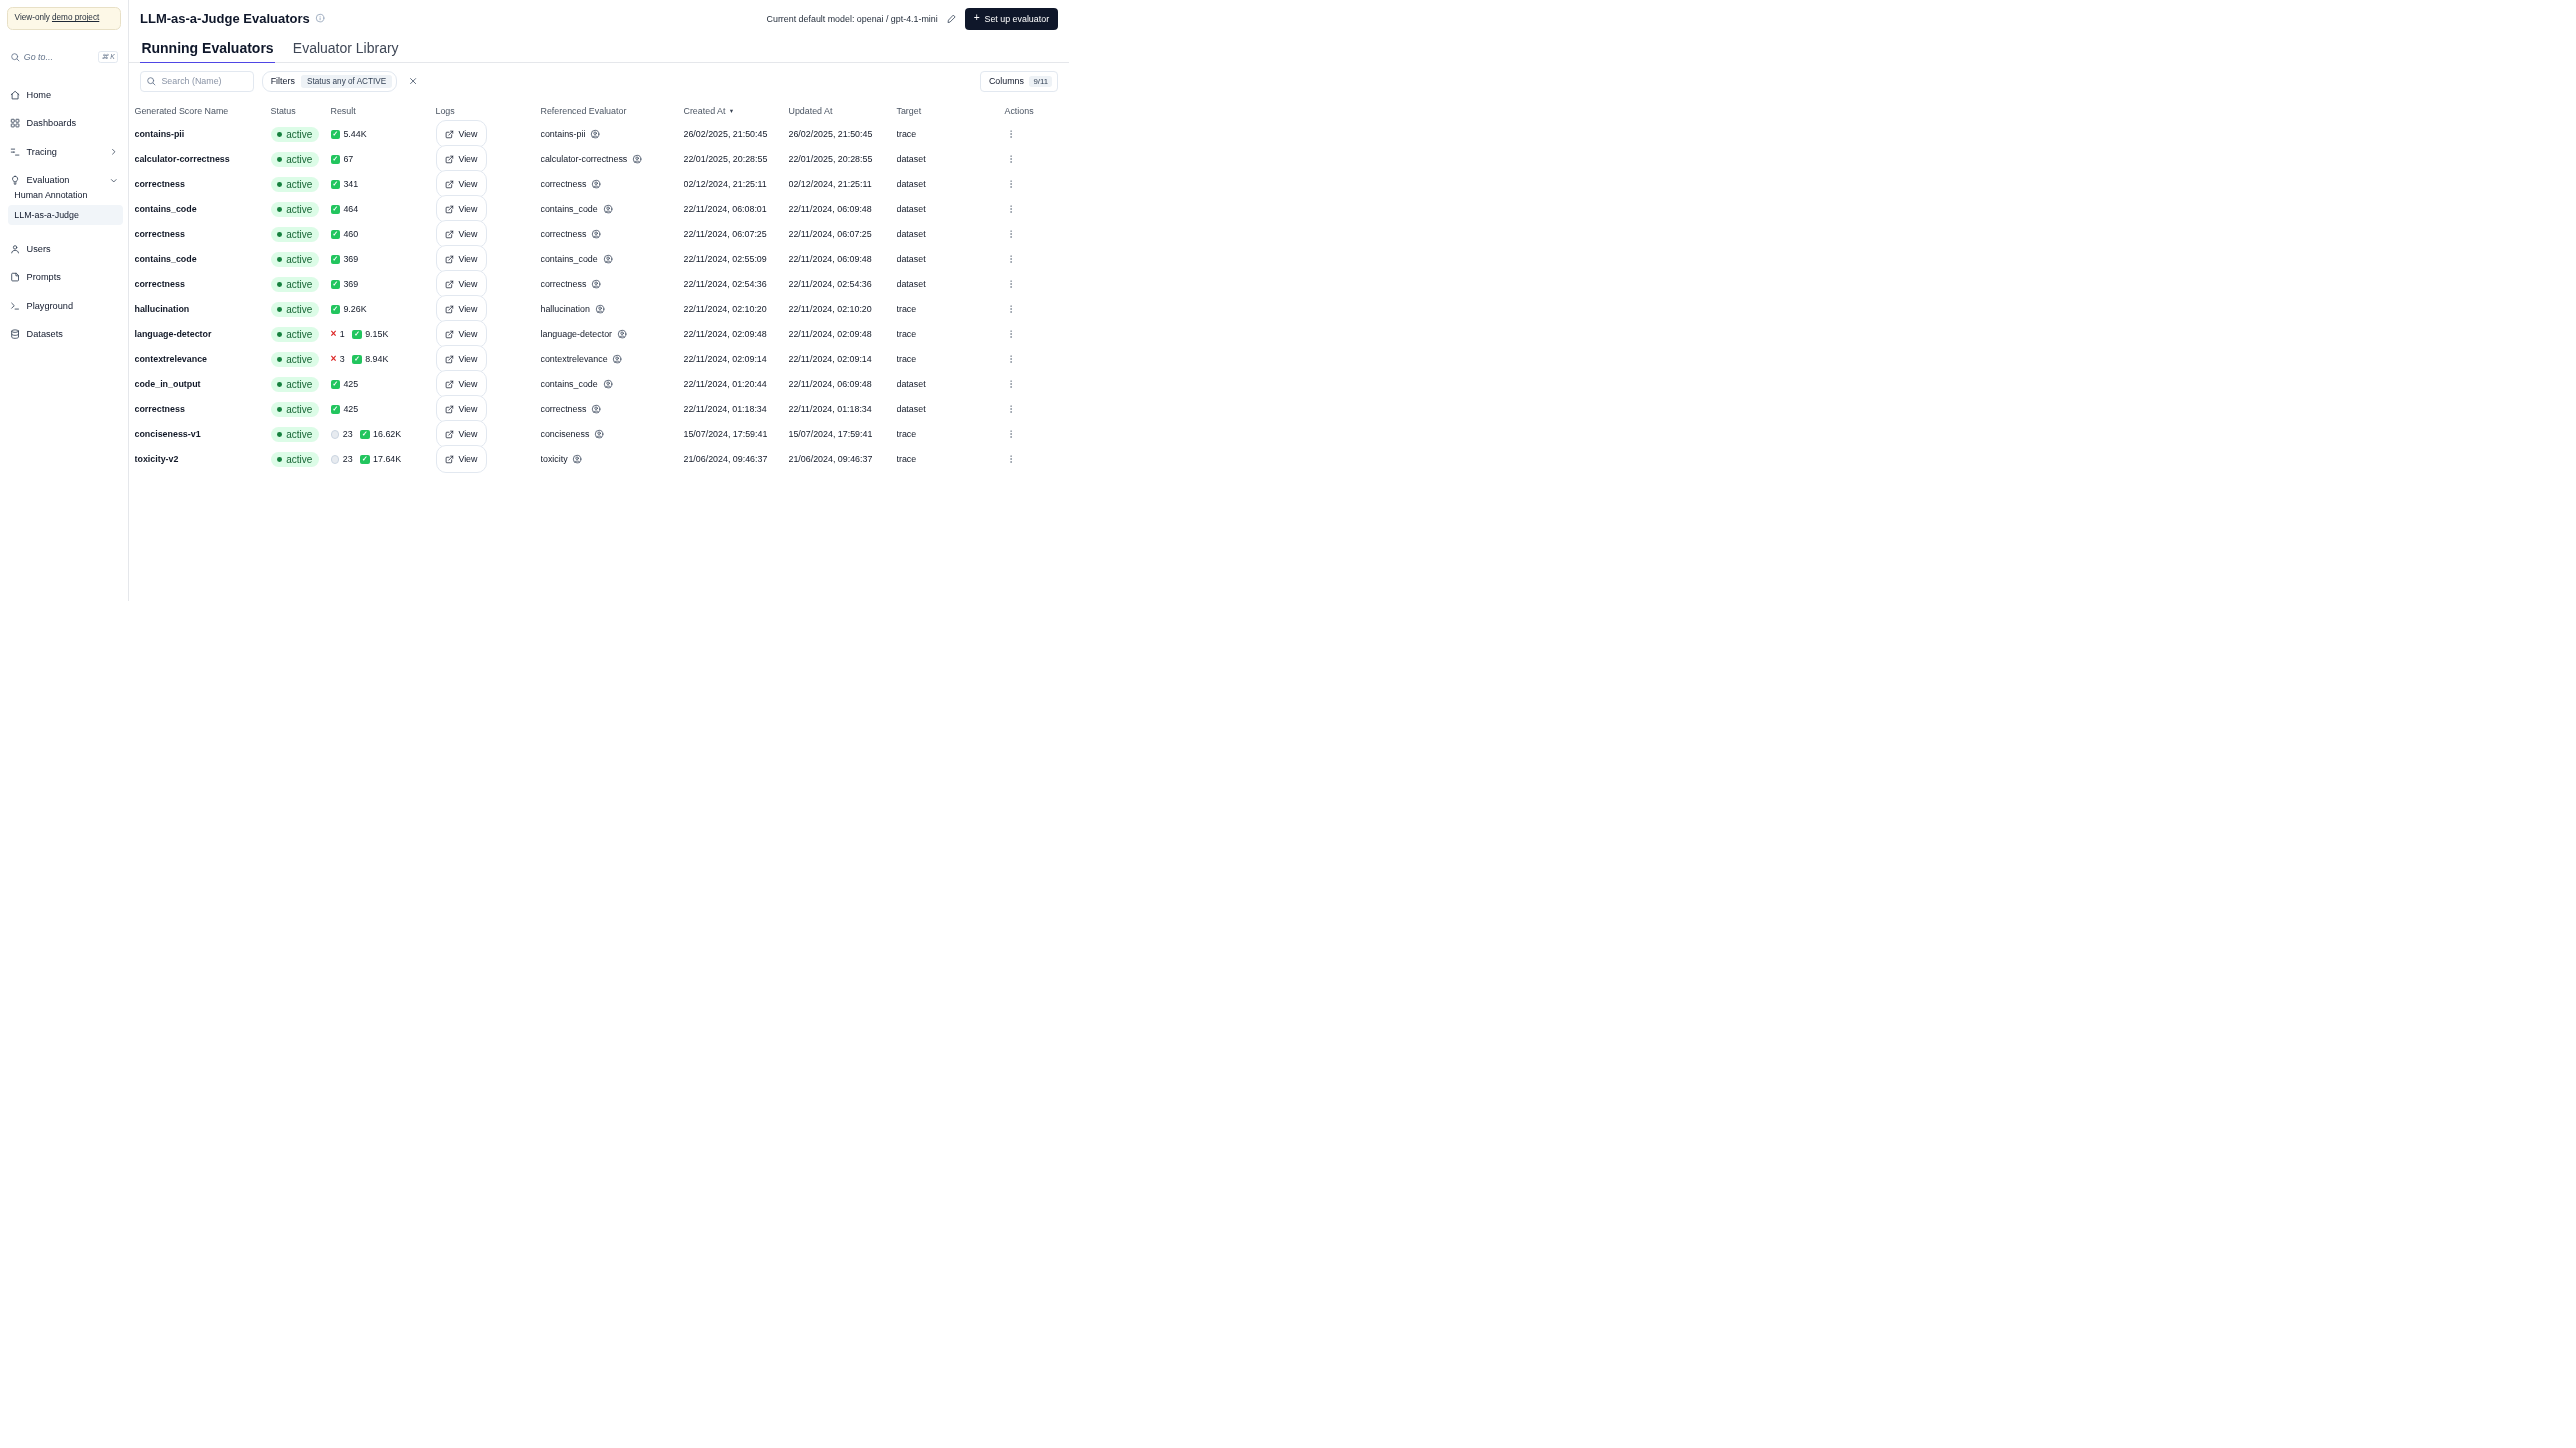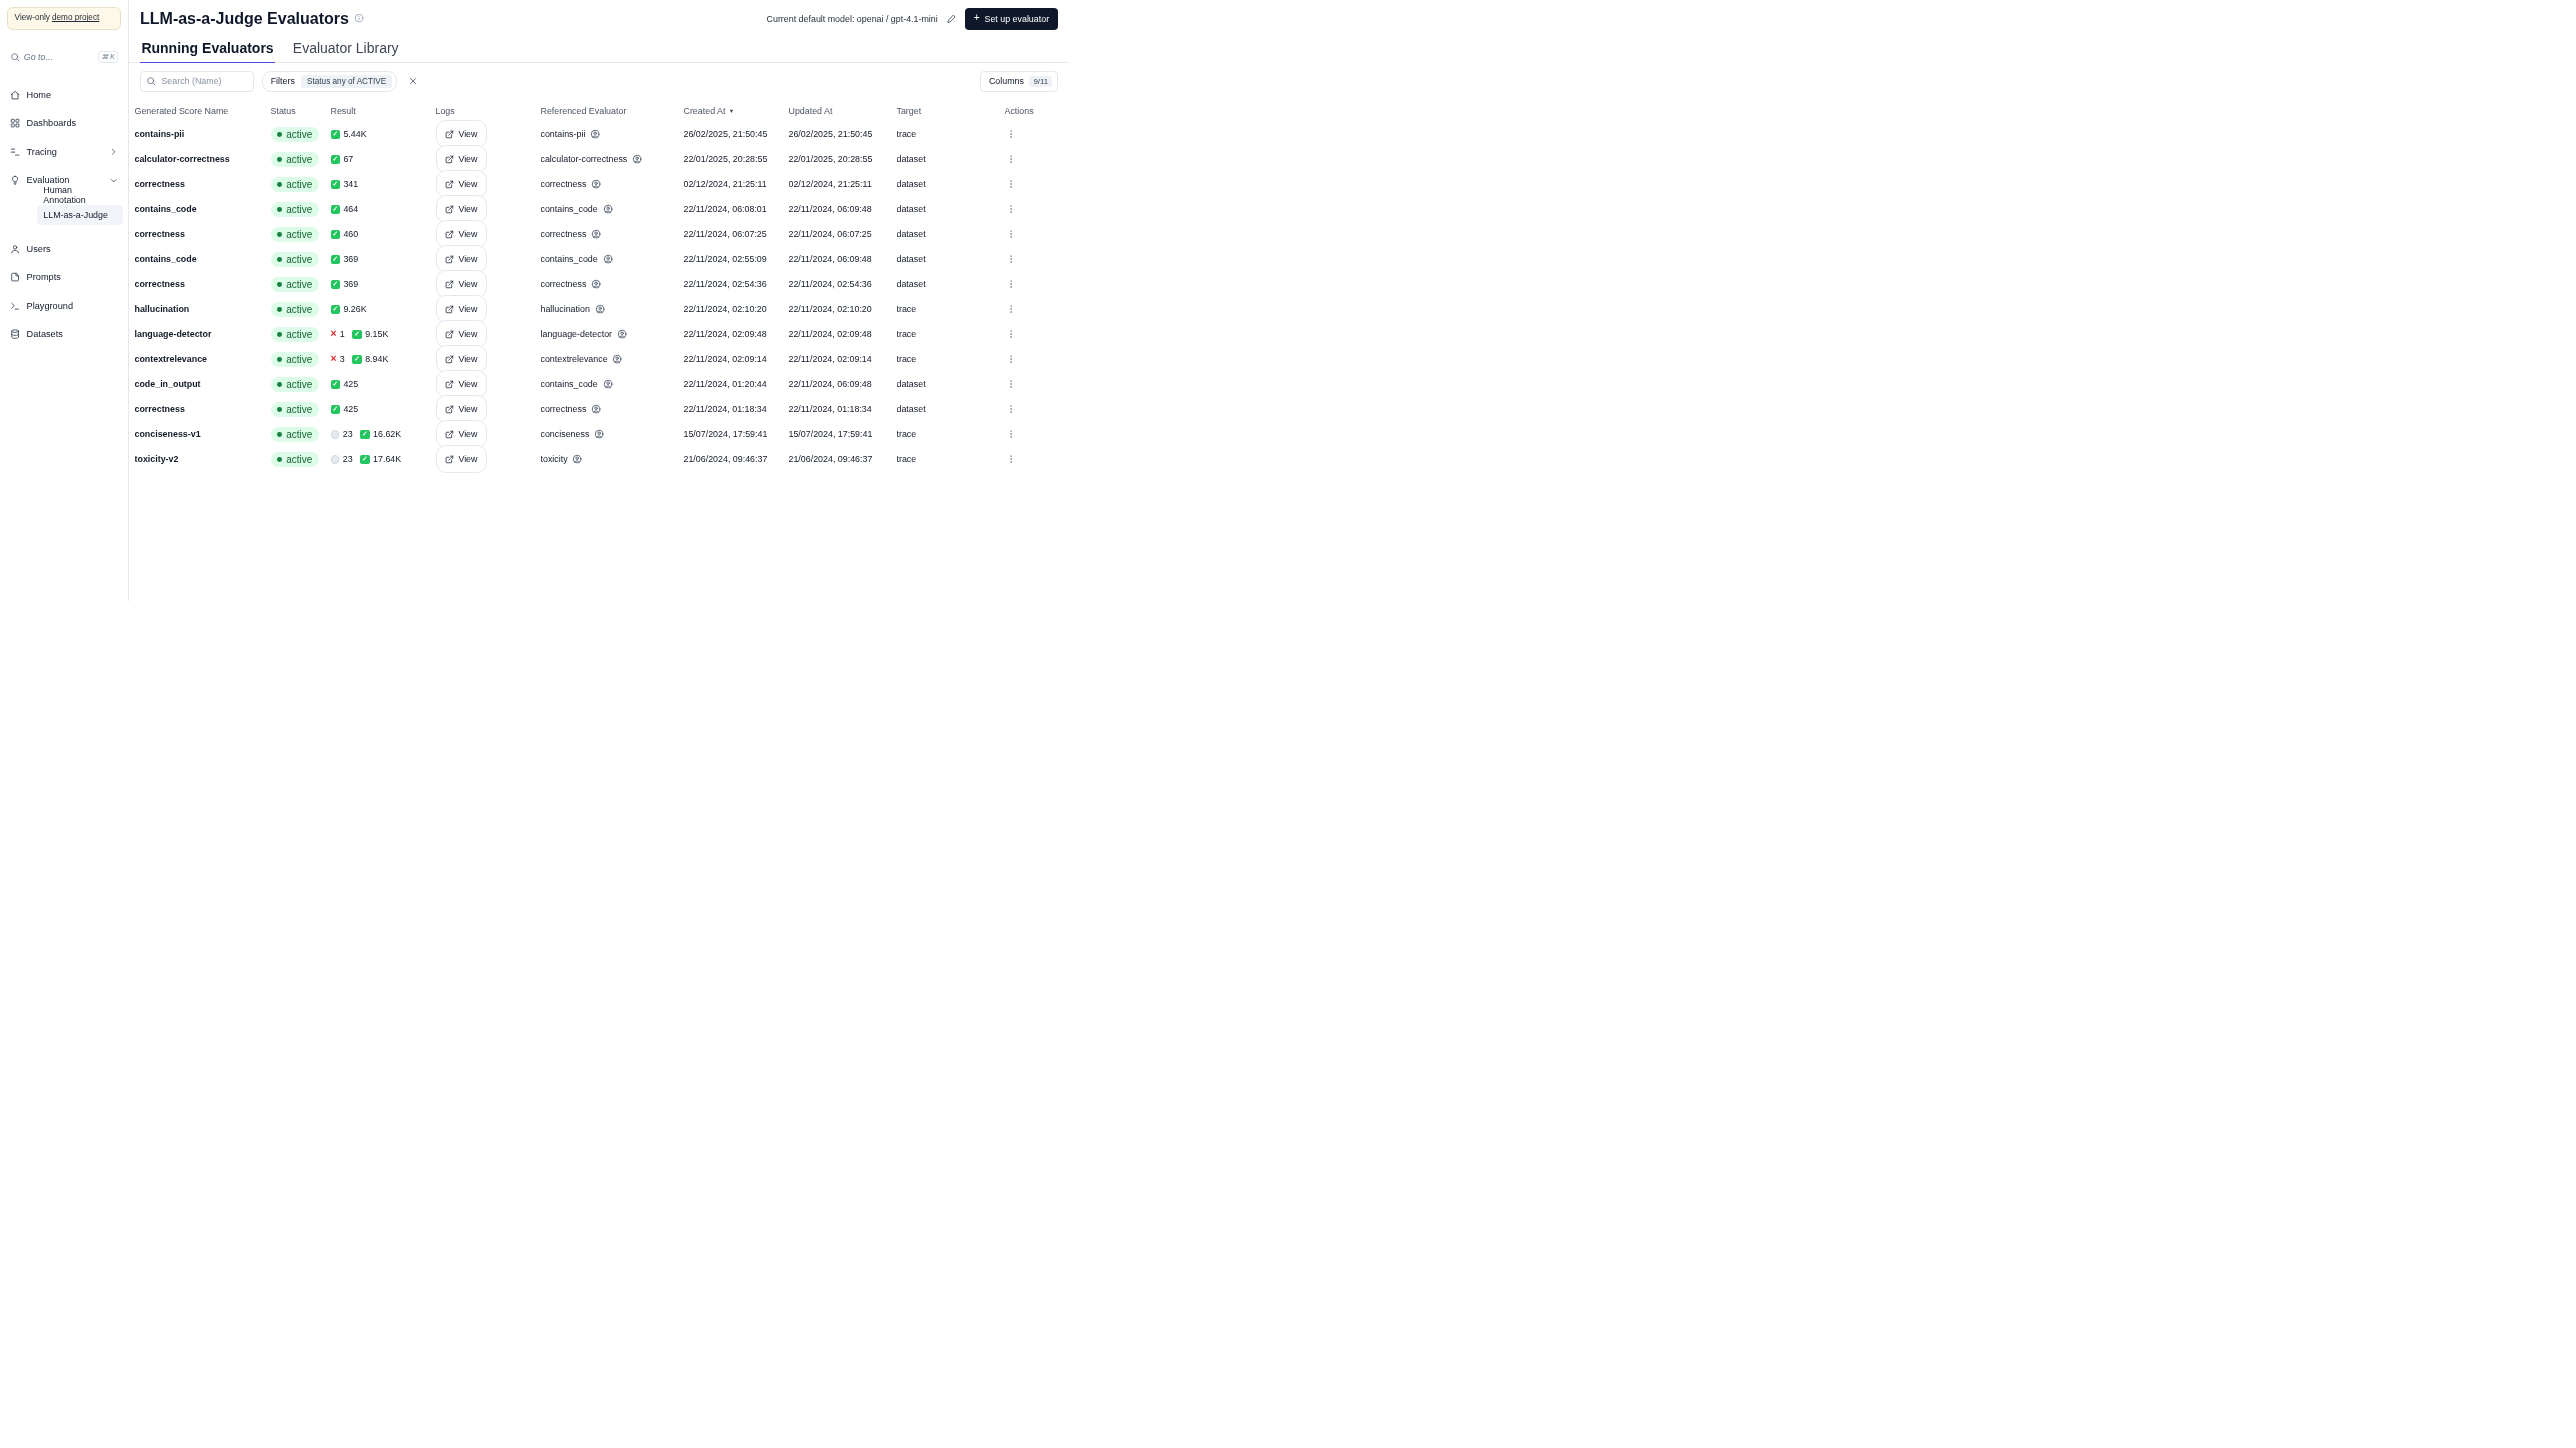--- a/index.html
+++ b/index.html
@@ -17,29 +17,29 @@
   .banner { margin:6.8px; background:var(--banner-bg); border:0.7px solid var(--banner-border); border-radius:5.5px; padding:5.5px 6.8px; font-size:8.2px; color:#1f2937; line-height:1.25; }
   .banner .pref { margin-right:2px; }
   .banner-link { color:inherit; text-decoration:underline; cursor:pointer; }
   .goto { display:flex; align-items:center; gap:4px; margin:11px 5.5px 2.7px; padding:3.4px 4.1px; color:#64748b; font-size:8.9px; border-radius:4.1px; cursor:pointer;font-style:italic; }
   .goto svg { color:#64748b; flex:none; }
   .kbd { margin-left:auto; border:0.7px solid #e2e8f0; border-radius:2.7px; padding:0.7px 2.7px; font-size:6.8px; color:#64748b; white-space:nowrap; }
   .nav { padding:2.7px 5.5px; display:flex; flex-direction:column; }
   .nav-item { display:flex; align-items:flex-end; gap:6.8px; height:22.5px; padding:0 4.1px; border-radius:4.1px; font-size:9.2px; color:#0f172a; cursor:pointer;margin-top:6px; }
   .nav-item svg { color:#334155; flex:none; }
   .chev { margin-left:auto; color:#94a3b8; display:flex; }
-  .sub { display:flex; flex-direction:column; margin-left:31px; }
+  .sub { display:flex; flex-direction:column; margin-left:2px; }
   .nav-sub-item { display:flex; align-items:center; height:20px; padding:0 6.8px; border-radius:4.1px; font-size:8.9px; color:#0f172a; cursor:pointer; }
   .nav-sub-item.selected { background:#f1f5f9; font-weight:500; }
 
   
   .main { flex:1; min-width:0; display:flex; flex-direction:column; }
   .page-header { display:flex; align-items:center; justify-content:space-between; padding:7.5px 11px 2.7px; }
   .ph-left { display:flex; align-items:center; gap:5.5px; }
-  .page-title { font-size:16px; font-weight:700; margin:0; }
+  .page-title { font-size:13px; font-weight:700; margin:0; }
   .info-ic { color:#94a3b8; display:flex; cursor:pointer; }
   .ph-right { display:flex; align-items:center; gap:6.8px; font-size:8.9px; color:#1f2937; }
   .icon-btn { border:none; background:none; padding:2px; display:flex; color:#334155; cursor:pointer; }
   .btn-primary { display:inline-flex; align-items:center; gap:4.8px; background:var(--primary); color:#fff; border:none; border-radius:4.1px; height:22px; padding:0 8.9px; font-size:8.9px; font-weight:500; font-family:inherit; cursor:pointer; }
   .btn-primary .plus { font-size:10.2px; line-height:1; font-weight:400; }
 
   .tabs { display:flex; gap:16.4px; padding:0 11px; border-bottom:0.7px solid #e5e7eb; margin-top:2px; }
   .tab { padding:5.5px 1.4px 6.1px; font-size:14px; color:#3f4756; cursor:pointer; border-bottom:1.4px solid transparent; margin-bottom:-0.7px; }
   .tab.active { color:#0f172a; font-weight:600; border-bottom-color:var(--accent); }
 

